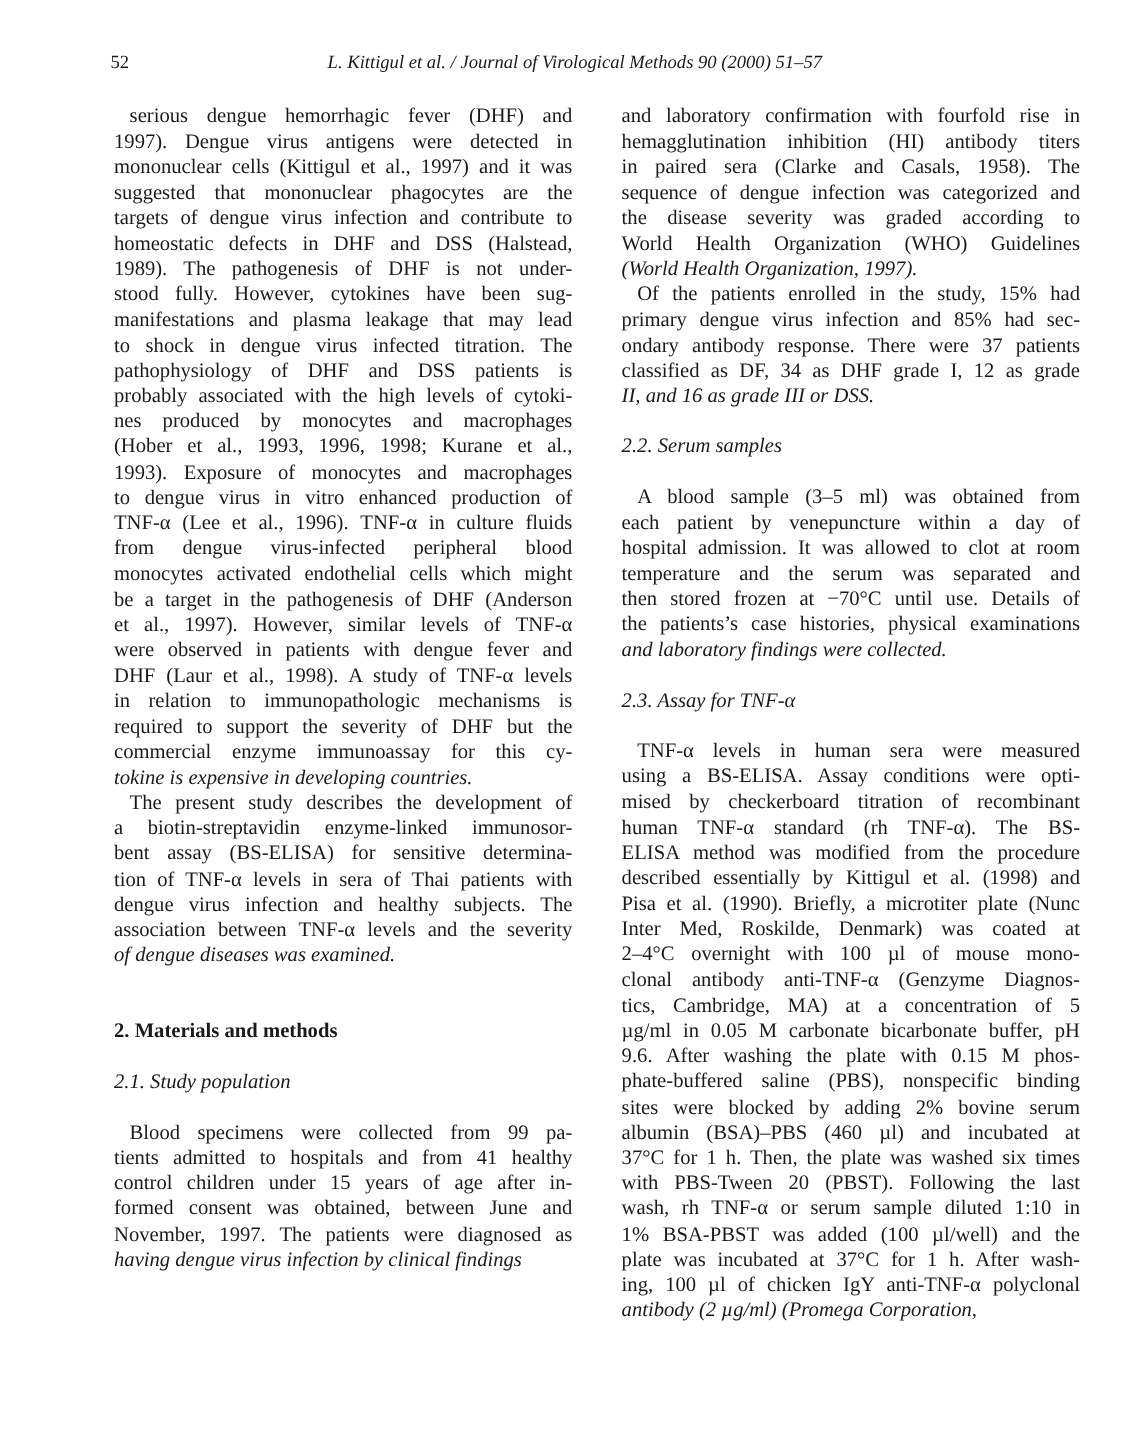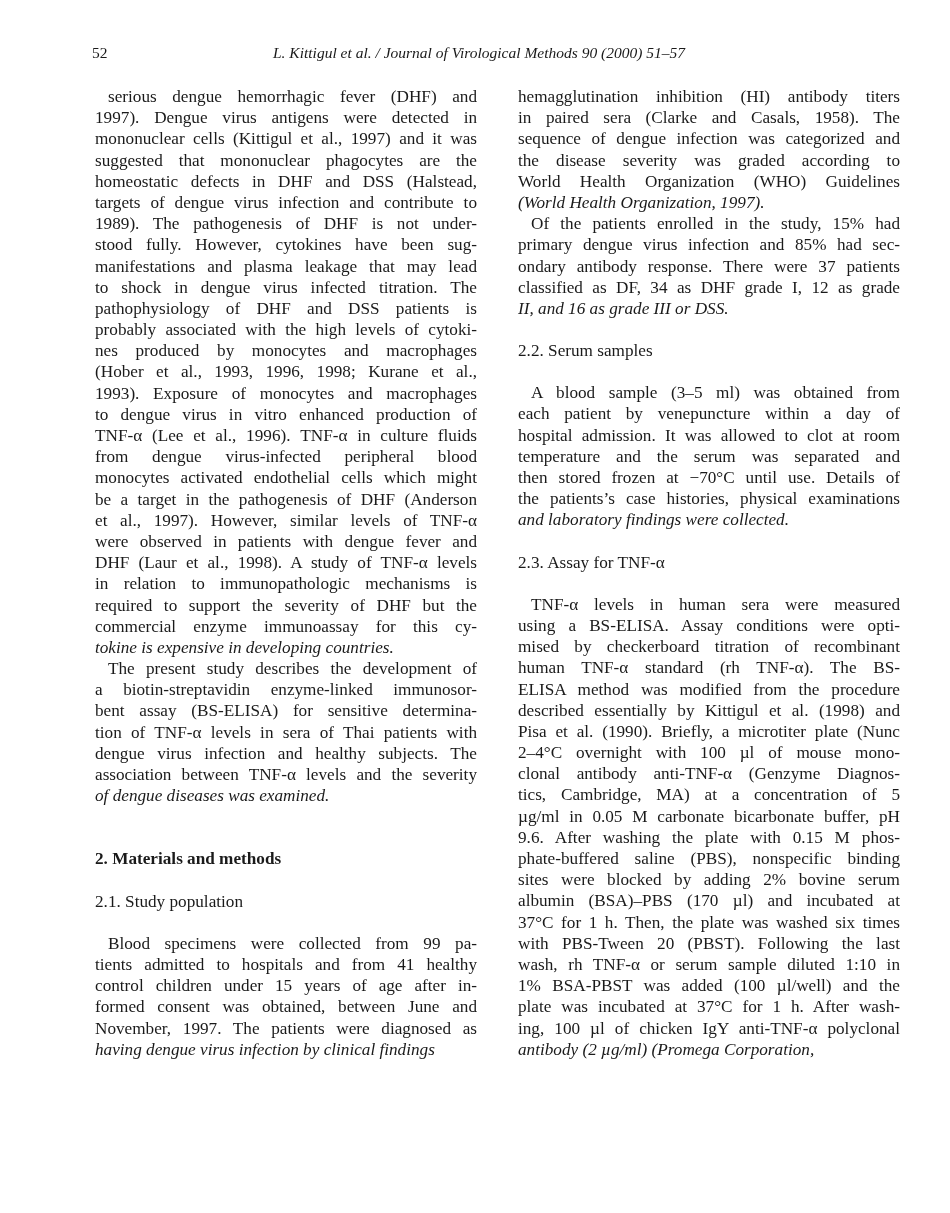--- a/index.html
+++ b/index.html
@@ -9,38 +9,38 @@
   .page-num { position: absolute; left: 17px; top: 0; }
   .running-head { position: absolute; left: 0; right: 0; text-align: center; font-style: italic; }
   .col { position: absolute; top: 86px; width: 382px; font-size: 17.2px; line-height: 21.2px; margin-left: 20px; }
   .col-left { left: 75px; }
   .col-right { left: 498px; }
   .line { display: block; height: 21.2px; text-align: justify; text-align-last: justify; white-space: nowrap; overflow: visible; }
   .line.last { text-align-last: left; font-style: italic; }
   .line.indent { text-indent: 13px; }
   .gap { display: block; }
   .h-section { display:block; font-weight: bold; height: 21.2px; }
-  .h-sub { display:block; height: 21.2px; }
+  .h-sub { display:block; font-style: italic; height: 21.2px; }
 </style>
 </head>
 <body>
 
 <div class="header">
   <span class="page-num">52</span>
   <span class="running-head">L. Kittigul et al. / Journal of Virological Methods 90 (2000) 51–57</span>
 </div>
 
 <div class="col col-left">
   <div id="L-p1">
       <span class="line indent">serious dengue hemorrhagic fever (DHF) and</span>
       <span class="line">1997). Dengue virus antigens were detected in</span>
       <span class="line">mononuclear cells (Kittigul et al., 1997) and it was</span>
       <span class="line">suggested that mononuclear phagocytes are the</span>
+      <span class="line">targets of dengue virus infection and contribute to</span>
       <span class="line">homeostatic defects in DHF and DSS (Halstead,</span>
-      <span class="line">targets of dengue virus infection and contribute to</span>
       <span class="line">1989). The pathogenesis of DHF is not under-</span>
       <span class="line">stood fully. However, cytokines have been sug-</span>
       <span class="line">manifestations and plasma leakage that may lead</span>
       <span class="line">to shock in dengue virus infected titration. The</span>
       <span class="line">pathophysiology of DHF and DSS patients is</span>
       <span class="line">probably associated with the high levels of cytoki-</span>
       <span class="line">nes produced by monocytes and macrophages</span>
       <span class="line">(Hober et al., 1993, 1996, 1998; Kurane et al.,</span>
       <span class="line">1993). Exposure of monocytes and macrophages</span>
       <span class="line">to dengue virus in vitro enhanced production of</span>
@@ -75,20 +75,21 @@
       <span class="line">tients admitted to hospitals and from 41 healthy</span>
       <span class="line">control children under 15 years of age after in-</span>
       <span class="line">formed consent was obtained, between June and</span>
       <span class="line">November, 1997. The patients were diagnosed as</span>
       <span class="line last">having dengue virus infection by clinical findings</span>
     </div>
 </div>
 
 <div class="col col-right">
   <div id="R-p1">
+      <span class="line">and laboratory confirmation with fourfold rise in</span>
       <span class="line">hemagglutination inhibition (HI) antibody titers</span>
       <span class="line">in paired sera (Clarke and Casals, 1958). The</span>
       <span class="line">sequence of dengue infection was categorized and</span>
       <span class="line">the disease severity was graded according to</span>
       <span class="line">World Health Organization (WHO) Guidelines</span>
       <span class="line last">(World Health Organization, 1997).</span>
     </div>
   <div id="R-p2">
       <span class="line indent">Of the patients enrolled in the study, 15% had</span>
       <span class="line">primary dengue virus infection and 85% had sec-</span>
@@ -112,28 +113,29 @@
   <div class="h-sub">2.3. Assay for TNF-α</div>
   <div class="gap" style="height:21px"></div>
   <div id="R-p4">
       <span class="line indent">TNF-α levels in human sera were measured</span>
       <span class="line">using a BS-ELISA. Assay conditions were opti-</span>
       <span class="line">mised by checkerboard titration of recombinant</span>
       <span class="line">human TNF-α standard (rh TNF-α). The BS-</span>
       <span class="line">ELISA method was modified from the procedure</span>
       <span class="line">described essentially by Kittigul et al. (1998) and</span>
       <span class="line">Pisa et al. (1990). Briefly, a microtiter plate (Nunc</span>
+      <span class="line">Inter Med, Roskilde, Denmark) was coated at</span>
       <span class="line">2–4°C overnight with 100 µl of mouse mono-</span>
       <span class="line">clonal antibody anti-TNF-α (Genzyme Diagnos-</span>
       <span class="line">tics, Cambridge, MA) at a concentration of 5</span>
       <span class="line">µg/ml in 0.05 M carbonate bicarbonate buffer, pH</span>
       <span class="line">9.6. After washing the plate with 0.15 M phos-</span>
       <span class="line">phate-buffered saline (PBS), nonspecific binding</span>
       <span class="line">sites were blocked by adding 2% bovine serum</span>
-      <span class="line">albumin (BSA)–PBS (170 µl) and incubated at</span>
+      <span class="line">albumin (BSA)–PBS (460 µl) and incubated at</span>
       <span class="line">37°C for 1 h. Then, the plate was washed six times</span>
       <span class="line">with PBS-Tween 20 (PBST). Following the last</span>
       <span class="line">wash, rh TNF-α or serum sample diluted 1:10 in</span>
       <span class="line">1% BSA-PBST was added (100 µl/well) and the</span>
       <span class="line">plate was incubated at 37°C for 1 h. After wash-</span>
       <span class="line">ing, 100 µl of chicken IgY anti-TNF-α polyclonal</span>
       <span class="line last">antibody (2 µg/ml) (Promega Corporation,</span>
     </div>
 </div>
 

